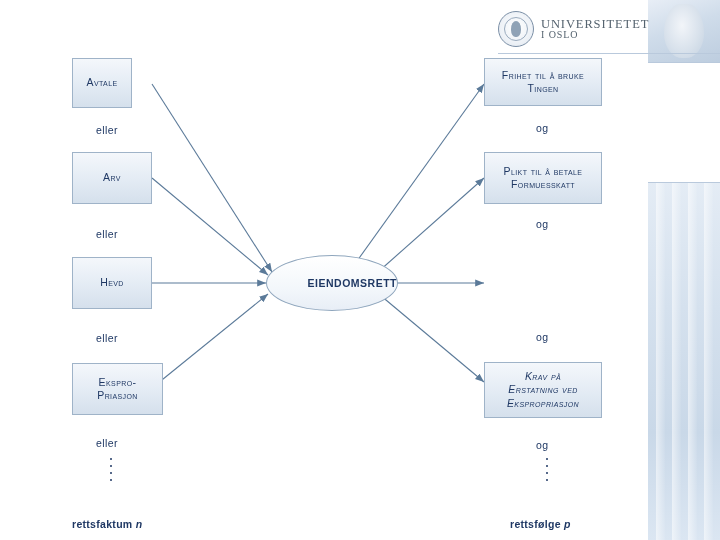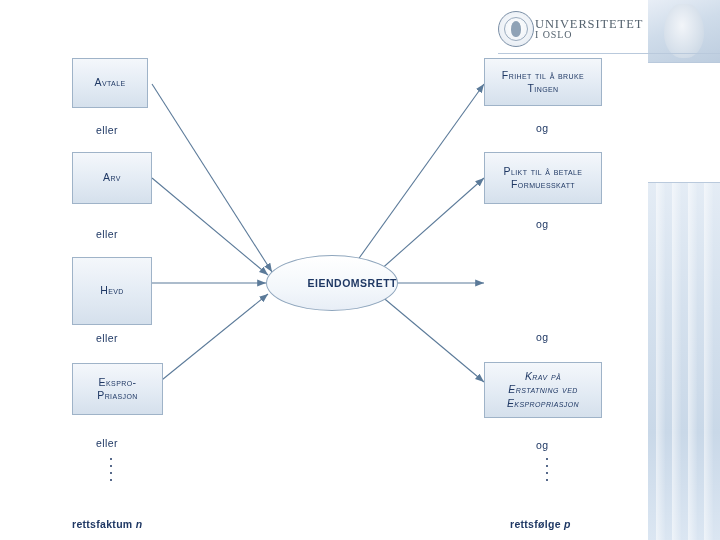--- a/index.html
+++ b/index.html
@@ -65,21 +65,21 @@
 
   
   .logo {
     position: absolute;
     left: 498px;
     top: 8px;
     width: 160px;
     height: 42px;
     display: flex;
     align-items: center;
-    gap: 1px;
+    gap: 7px;
   }
   .logo-seal {
     width: 34px;
     height: 34px;
     border-radius: 50%;
     border: 1.3px solid #7b8fa6;
     background: radial-gradient(circle at 50% 45%, #ffffff 0%, #eef2f7 60%, #dde5ee 100%);
     position: relative;
     flex: 0 0 auto;
   }
@@ -241,29 +241,29 @@
     <line x1="152" y1="178" x2="268" y2="275" stroke="#5b7a99" stroke-width="1.1" marker-end="url(#ah)"></line>
     <line x1="152" y1="283" x2="266" y2="283" stroke="#5b7a99" stroke-width="1.1" marker-end="url(#ah)"></line>
     <line x1="152" y1="388" x2="268" y2="294" stroke="#5b7a99" stroke-width="1.1" marker-end="url(#ah)"></line>
 
     <line x1="352" y1="268" x2="484" y2="84" stroke="#5b7a99" stroke-width="1.1" marker-end="url(#ah)"></line>
     <line x1="378" y1="272" x2="484" y2="178" stroke="#5b7a99" stroke-width="1.1" marker-end="url(#ah)"></line>
     <line x1="396" y1="283" x2="484" y2="283" stroke="#5b7a99" stroke-width="1.1" marker-end="url(#ah)"></line>
     <line x1="380" y1="295" x2="484" y2="382" stroke="#5b7a99" stroke-width="1.1" marker-end="url(#ah)"></line>
   </svg>
 
-  <div class="box" style="left:72px; top:58px; width:76px; height:50px;">
+  <div class="box" style="left:72px; top:58px; width:60px; height:50px;">
     <span class="cap">Avtale</span>
   </div>
 
   <div class="box" style="left:72px; top:152px; width:80px; height:52px;">
     <span class="cap">Arv</span>
   </div>
 
-  <div class="box" style="left:72px; top:257px; width:80px; height:68px;">
+  <div class="box" style="left:72px; top:257px; width:80px; height:52px;">
     <span class="cap">Hevd</span>
   </div>
 
   <div class="box" style="left:72px; top:363px; width:91px; height:52px; flex-direction:column;">
     <span class="cap">Ekspro-</span>
     <span class="cap">priasjon</span>
   </div>
 
   <div class="conn" style="left:96px; top:124px;">eller</div>
   <div class="conn" style="left:96px; top:228px;">eller</div>

